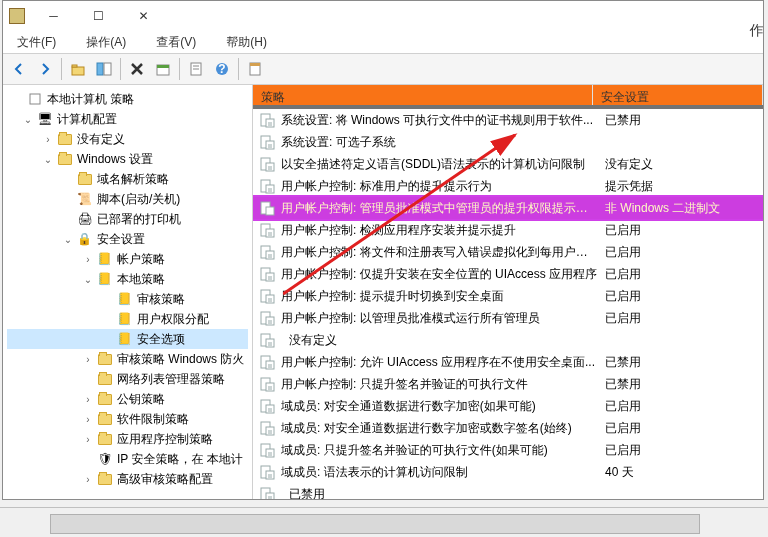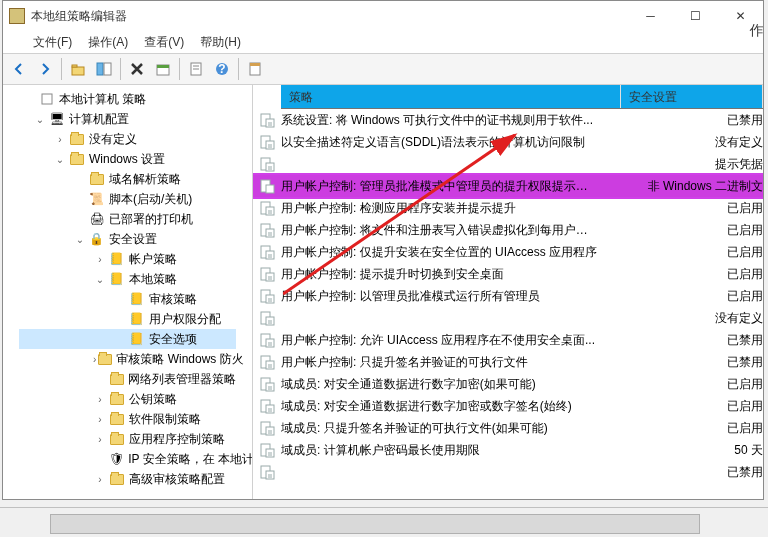--- a/index.html
+++ b/index.html
@@ -3,57 +3,56 @@
 <meta charset="utf-8">
 <style>
 * { margin: 0; padding: 0; box-sizing: border-box; font-family: "Microsoft YaHei", "Segoe UI", sans-serif; font-size: 12px; }
 body { background: #f0f0f0; width: 768px; height: 537px; overflow: hidden; position: relative; }
 .window { background: #fff; border: 1px solid #8a8a8a; width: 762px; height: 500px; margin: 0 0 0 2px; display: flex; flex-direction: column; }
 .titlebar { height: 30px; background: #fff; display: flex; align-items: center; padding: 0 0 0 6px; }
 .titlebar-icon { width: 16px; height: 16px; margin-right: 6px; background: #d4c27a; border: 1px solid #8a6a2a; display: inline-block; }
 .titlebar-text { flex: 1; color: #333; }
 .title-buttons { display: flex; height: 100%; }
 .tbtn { width: 45px; height: 30px; display: flex; align-items: center; justify-content: center; color: #333; }
-.menubar { height: 22px; display: flex; align-items: center; padding: 0 22px; gap: 0; }
+.menubar { height: 22px; display: flex; align-items: center; padding: 0 6px; gap: 14px; }
 .menu-item { padding: 2px 8px; color: #333; }
 .toolbar { height: 32px; border-top: 1px solid #d0d0d0; border-bottom: 1px solid #d0d0d0; display: flex; align-items: center; padding: 0 4px; gap: 2px; background: #f5f5f5; }
 .tool-btn { width: 24px; height: 24px; display: flex; align-items: center; justify-content: center; border: 1px solid transparent; }
 .tool-sep { width: 1px; height: 22px; background: #c0c0c0; margin: 0 2px; }
 .content { flex: 1; display: flex; min-height: 0; background: #fff; }
-.tree-panel { width: 250px; border-right: 1px solid #d0d0d0; overflow-y: scroll; overflow-x: hidden; padding: 4px 16px; position: relative; }
+.tree-panel { width: 250px; border-right: 1px solid #d0d0d0; overflow-y: scroll; overflow-x: hidden; padding: 4px 4px; position: relative; }
 .list-panel { flex: 1; overflow: hidden; display: flex; flex-direction: column; position: relative; }
 .tree-node { display: flex; align-items: center; height: 20px; padding-left: 4px; white-space: nowrap; cursor: default; }
 .tree-node.selected { background: #cce8ff; }
 .expander { width: 14px; height: 14px; display: inline-flex; align-items: center; justify-content: center; color: #666; font-size: 10px; }
 .tree-icon { width: 16px; height: 16px; margin: 0 4px 0 2px; display: inline-flex; align-items: center; justify-content: center; }
 .folder { background: #f3d675; border: 1px solid #d4a830; border-radius: 1px; width: 14px; height: 11px; position: relative; }
 .folder::before { content: ''; position: absolute; top: -3px; left: 0; width: 6px; height: 3px; background: #f3d675; border: 1px solid #d4a830; border-bottom: none; }
-.list-headers { display: flex; height: 24px; border-bottom: 1px solid #737373; background: #0ea5e9; margin-left: 28px; }
+.list-headers { display: flex; height: 24px; border-bottom: 4px solid #737373; background: #f97316; }
 .col-header { padding: 4px 8px; border-right: 1px solid #e0e0e0; font-weight: normal; color: #333; }
 .col-policy { width: 340px; }
 .col-setting { flex: 1; }
 .list-rows { flex: 1; overflow-y: scroll; overflow-x: scroll; }
 .list-row { display: flex; height: 22px; align-items: center; white-space: nowrap; cursor: default; }
-.list-row.highlighted { background: #cc3de0; outline: 2px solid #d040e8; color: #000000; }
+.list-row.highlighted { background: #cc3de0; outline: 2px solid #d040e8; color: #fef9c3; }
 .list-row.highlighted .row-icon svg path { stroke: #fff; }
 .row-icon { width: 16px; height: 16px; margin: 0 6px 0 6px; flex-shrink: 0; }
 .row-text { width: 316px; overflow: hidden; text-overflow: ellipsis; }
-.row-setting { flex: 1; padding-left: 8px; text-align: right; }
+.row-setting { flex: 1; padding-left: 8px; }
 .annotation-arrow { position: absolute; left: 30px; top: 44px; pointer-events: none; z-index: 5; }
 .side-text { position: absolute; right: 2px; top: 12px; writing-mode: vertical-rl; font-size: 14px; color: #333; }
 .statusbar { position: absolute; bottom: 0; left: 0; right: 0; height: 30px; background: #f0f0f0; border-top: 1px solid #c0c0c0; }
 .statusbar-inner { position: absolute; bottom: 3px; left: 50px; width: 650px; height: 20px; background: #d9d9d9; border: 1px solid #b0b0b0; }
 </style>
 </head>
 <body>
 
 <div class="window">
   <div class="titlebar">
     <span class="titlebar-icon"></span>
-    <span class="titlebar-text">本地组策略编辑器</span>
     <div class="title-buttons">
       <div class="tbtn">─</div>
       <div class="tbtn">☐</div>
       <div class="tbtn close">✕</div>
     </div>
   </div>
 
   <div class="menubar">
     <span class="menu-item">文件(F)</span>
     <span class="menu-item">操作(A)</span>
@@ -253,29 +252,39 @@
               </svg></span>
             <span class="row-text">系统设置: 将 Windows 可执行文件中的证书规则用于软件...</span>
             <span class="row-setting">已禁用</span>
           </div>
           <div class="list-row">
             <span class="row-icon"><svg width="16" height="16" viewBox="0 0 16 16">
                 <rect x="2" y="2" width="9" height="12" fill="#fff" stroke="#9aa"></rect>
                 <rect x="7" y="7" width="8" height="8" fill="#fff" stroke="#9aa"></rect>
                 <path d="M9 11 h4 M9 13 h4" stroke="#9aa"></path>
               </svg></span>
+            <span class="row-text">系统设置: 可选子系统</span>
+            <span class="row-setting"></span>
+          </div>
+          <div class="list-row">
+            <span class="row-icon"><svg width="16" height="16" viewBox="0 0 16 16">
+                <rect x="2" y="2" width="9" height="12" fill="#fff" stroke="#9aa"></rect>
+                <rect x="7" y="7" width="8" height="8" fill="#fff" stroke="#9aa"></rect>
+                <path d="M9 11 h4 M9 13 h4" stroke="#9aa"></path>
+              </svg></span>
             <span class="row-text">以安全描述符定义语言(SDDL)语法表示的计算机访问限制</span>
             <span class="row-setting">没有定义</span>
           </div>
           <div class="list-row">
             <span class="row-icon"><svg width="16" height="16" viewBox="0 0 16 16">
                 <rect x="2" y="2" width="9" height="12" fill="#fff" stroke="#9aa"></rect>
                 <rect x="7" y="7" width="8" height="8" fill="#fff" stroke="#9aa"></rect>
                 <path d="M9 11 h4 M9 13 h4" stroke="#9aa"></path>
               </svg></span>
+            <span class="row-text">用户帐户控制: 标准用户的提升提示行为</span>
             <span class="row-setting">提示凭据</span>
           </div>
           <div class="list-row highlighted">
             <span class="row-icon"><svg width="16" height="16" viewBox="0 0 16 16">
                 <rect x="2" y="2" width="9" height="12" fill="#fff" stroke="#9aa"></rect>
                 <rect x="7" y="7" width="8" height="8" fill="#fff" stroke="#9aa"></rect>
                 <path d="M9 11 h4 M9 13 h4" stroke="#9aa"></path>
               </svg></span>
             <span class="row-text">用户帐户控制: 管理员批准模式中管理员的提升权限提示的...</span>
             <span class="row-setting">非 Windows 二进制文</span>
@@ -377,22 +386,22 @@
               </svg></span>
             <span class="row-text">域成员: 只提升签名并验证的可执行文件(如果可能)</span>
             <span class="row-setting">已启用</span>
           </div>
           <div class="list-row">
             <span class="row-icon"><svg width="16" height="16" viewBox="0 0 16 16">
                 <rect x="2" y="2" width="9" height="12" fill="#fff" stroke="#9aa"></rect>
                 <rect x="7" y="7" width="8" height="8" fill="#fff" stroke="#9aa"></rect>
                 <path d="M9 11 h4 M9 13 h4" stroke="#9aa"></path>
               </svg></span>
-            <span class="row-text">域成员: 计算机帐户密码最长使用期限</span>
-            <span class="row-setting">50 天</span>
+            <span class="row-text">域成员: 语法表示的计算机访问限制</span>
+            <span class="row-setting">40 天</span>
           </div>
           <div class="list-row">
             <span class="row-icon"><svg width="16" height="16" viewBox="0 0 16 16">
                 <rect x="2" y="2" width="9" height="12" fill="#fff" stroke="#9aa"></rect>
                 <rect x="7" y="7" width="8" height="8" fill="#fff" stroke="#9aa"></rect>
                 <path d="M9 11 h4 M9 13 h4" stroke="#9aa"></path>
               </svg></span>
             <span class="row-setting">已禁用</span>
           </div>
         </div>

